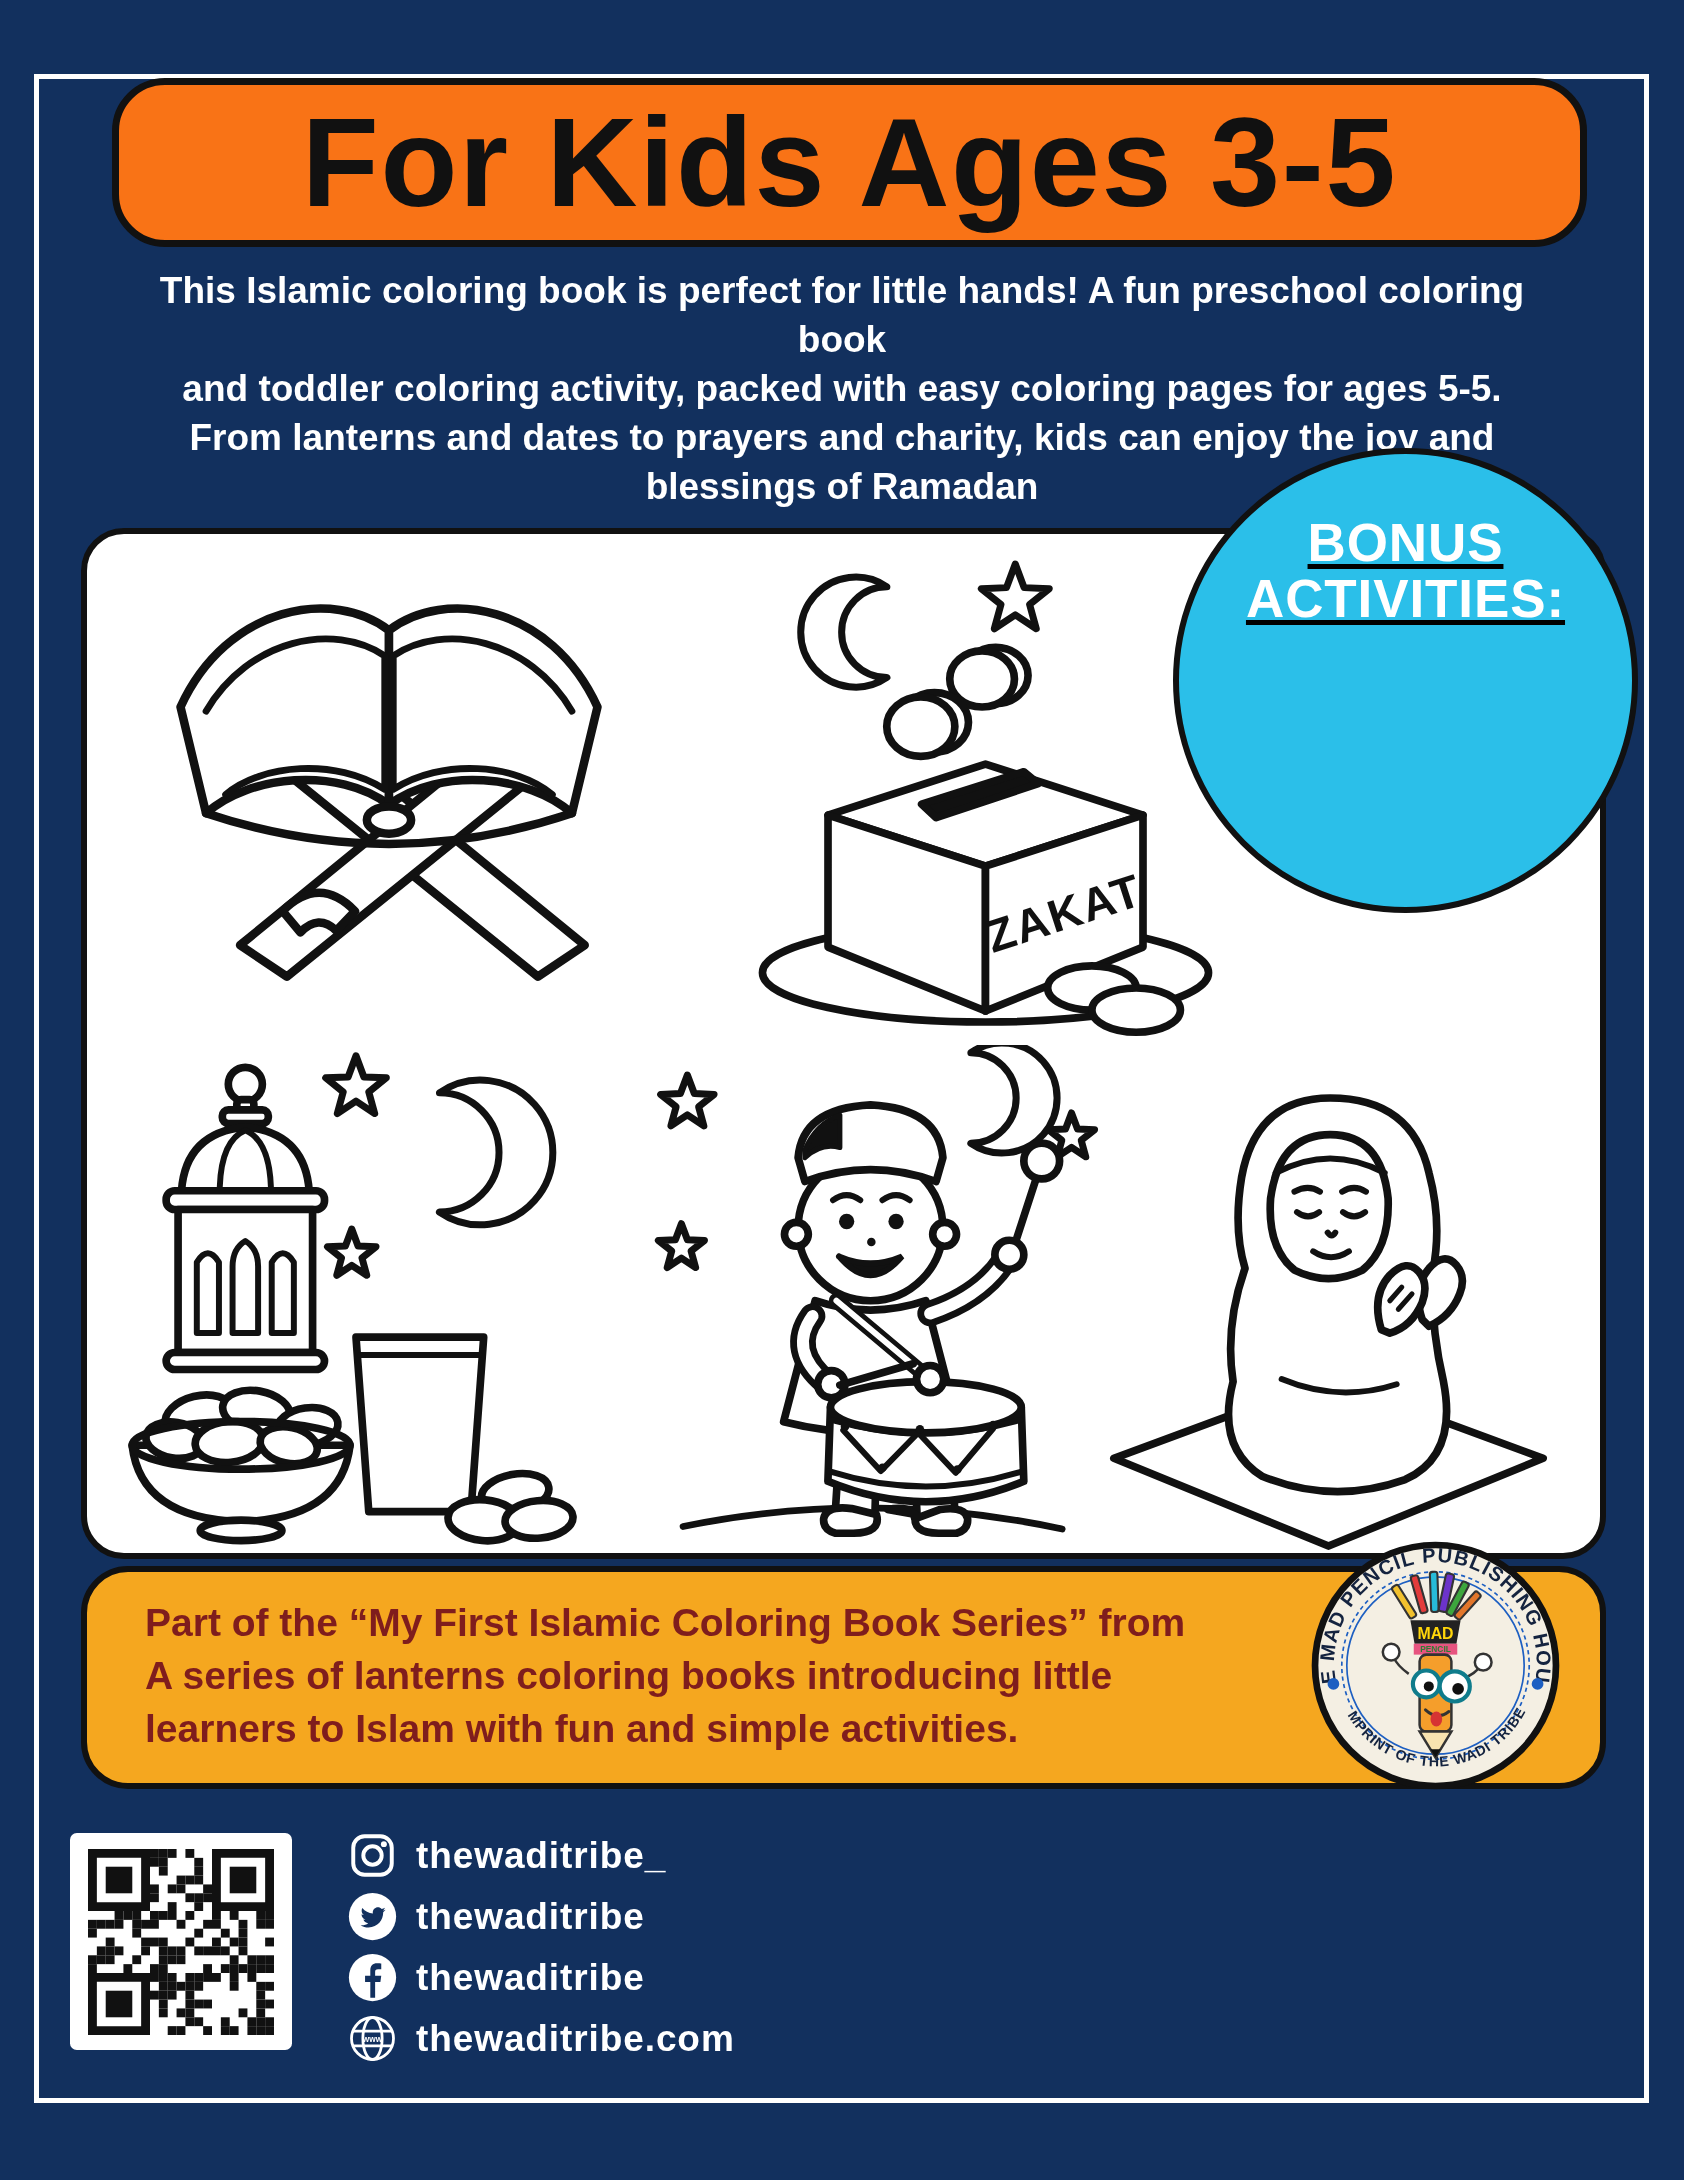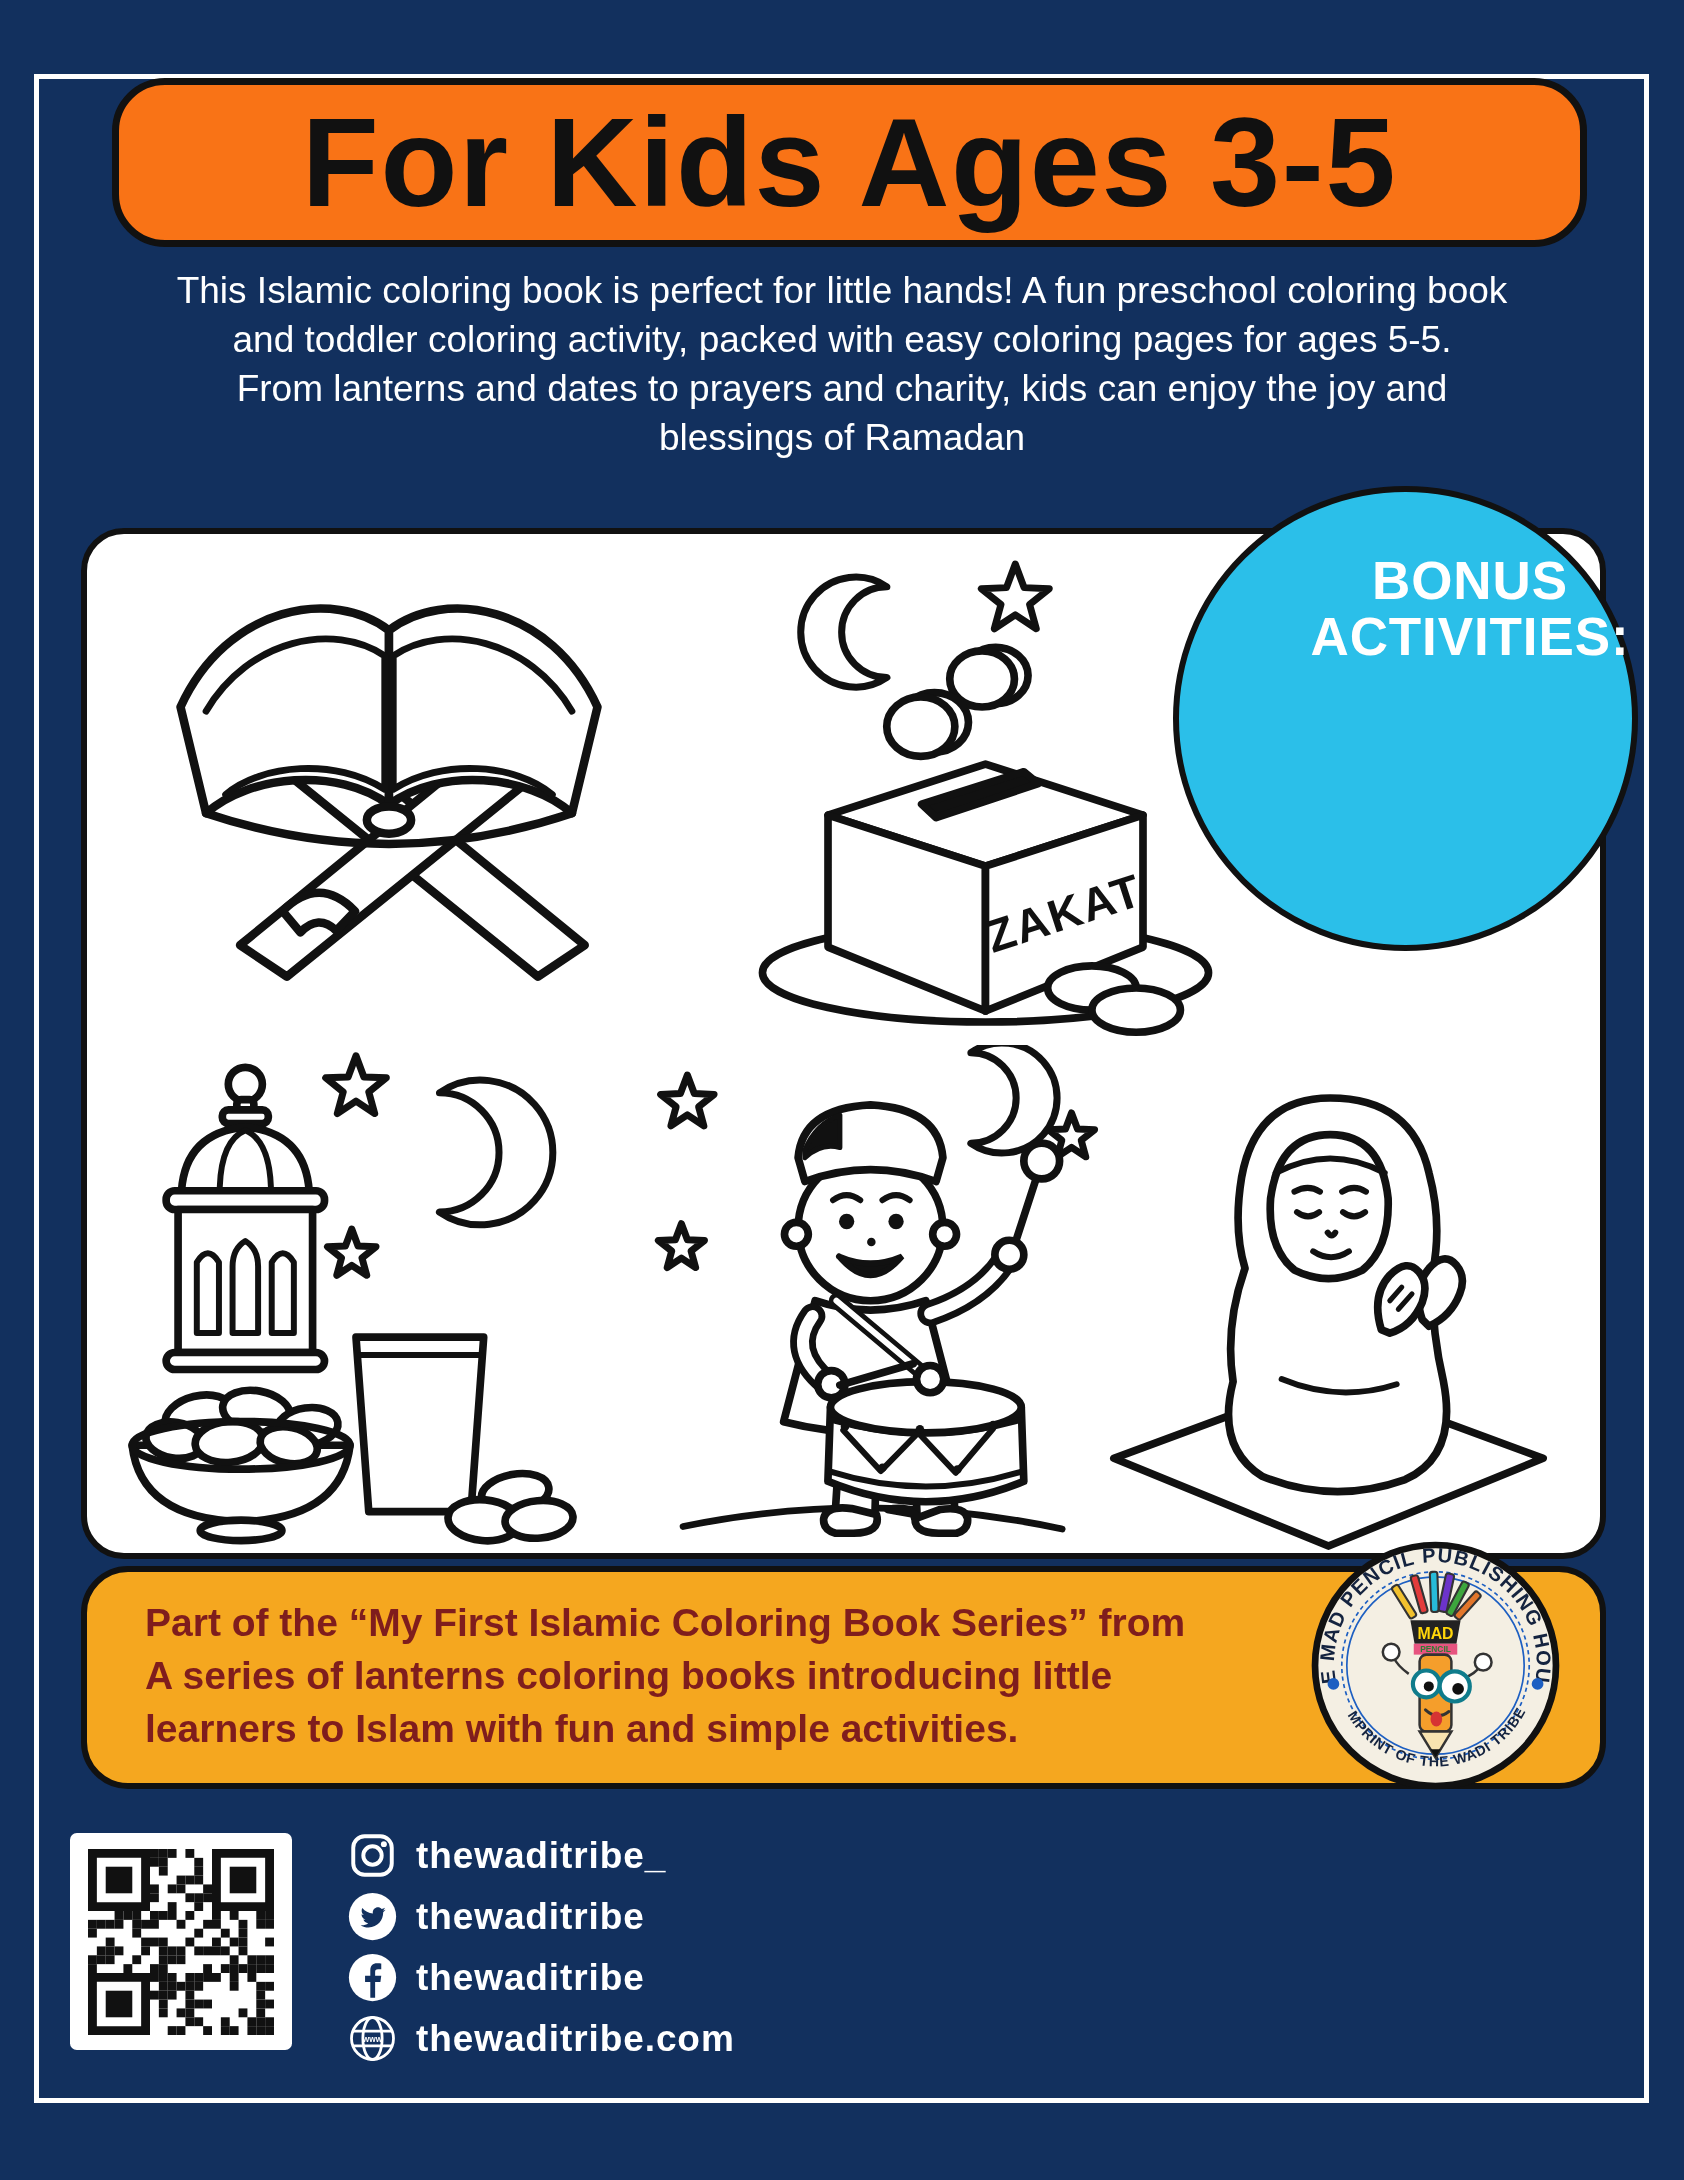--- a/index.html
+++ b/index.html
@@ -5,30 +5,30 @@
   html,body{margin:0;padding:0;}
   body{width:1685px;height:2181px;background:#12305E;font-family:"Liberation Sans",sans-serif;position:relative;overflow:hidden;}
   .abs{position:absolute;}
   
   .frame{left:34px;top:74px;width:1605px;height:2019px;border:5.1px solid #fff;z-index:0;}
   
   .title-banner{left:112px;top:78px;width:1475px;height:169px;background:#f97316;border:7.7px solid #111;
     border-radius:53px;display:flex;align-items:center;justify-content:center;z-index:3;box-sizing:border-box;}
   .title-banner span{font-size:126px;font-weight:bold;color:#111;letter-spacing:1.7px;}
   
-  .intro{left:118px;top:266px;width:1448px;text-align:center;color:#fff;font-weight:normal;
+  .intro{left:118px;top:266px;width:1448px;text-align:center;color:#fff;font-weight:bold;
     font-size:37px;line-height:49px;z-index:2;}
   
   .panel{left:81px;top:528px;width:1525px;height:1031px;background:#fff;border:6px solid #111;
     border-radius:43px;z-index:1;box-sizing:border-box;}
   .panel svg{position:absolute;}
   
-  .bonus{left:1173px;top:486px;width:465px;height:465px;border-radius:50%;background:#2BBFE9;
+  .bonus{left:1173px;top:448px;width:465px;height:465px;border-radius:50%;background:#2BBFE9;
     border:6.8px solid #111;box-sizing:border-box;z-index:4;display:flex;flex-direction:column;
-    align-items:flex-end;justify-content:flex-start;text-align:center;}
+    align-items:center;justify-content:flex-start;text-align:center;text-decoration:underline;}
   .bonus .hd{margin-top:61px;width:324px;color:#fff;font-weight:bold;font-size:53px;line-height:56px;letter-spacing:0.9px;}
   .bonus .bd{margin-top:22px;width:358px;color:#111;font-weight:bold;font-size:37px;line-height:48px;}
   
   .series{left:81px;top:1566px;width:1525px;height:223px;background:#F5A71F;border:6.8px solid #111;
     border-radius:47px;z-index:2;box-sizing:border-box;padding:24px 0 0 58px;}
   .series div{color:#7f1d1d;font-weight:bold;font-size:39px;line-height:53px;}
   
   .logo{left:1310px;top:1540px;width:251px;height:251px;z-index:5;}
   
   .qr{left:70px;top:1833px;width:222px;height:217px;background:#fff;border-radius:6.8px;z-index:2;

